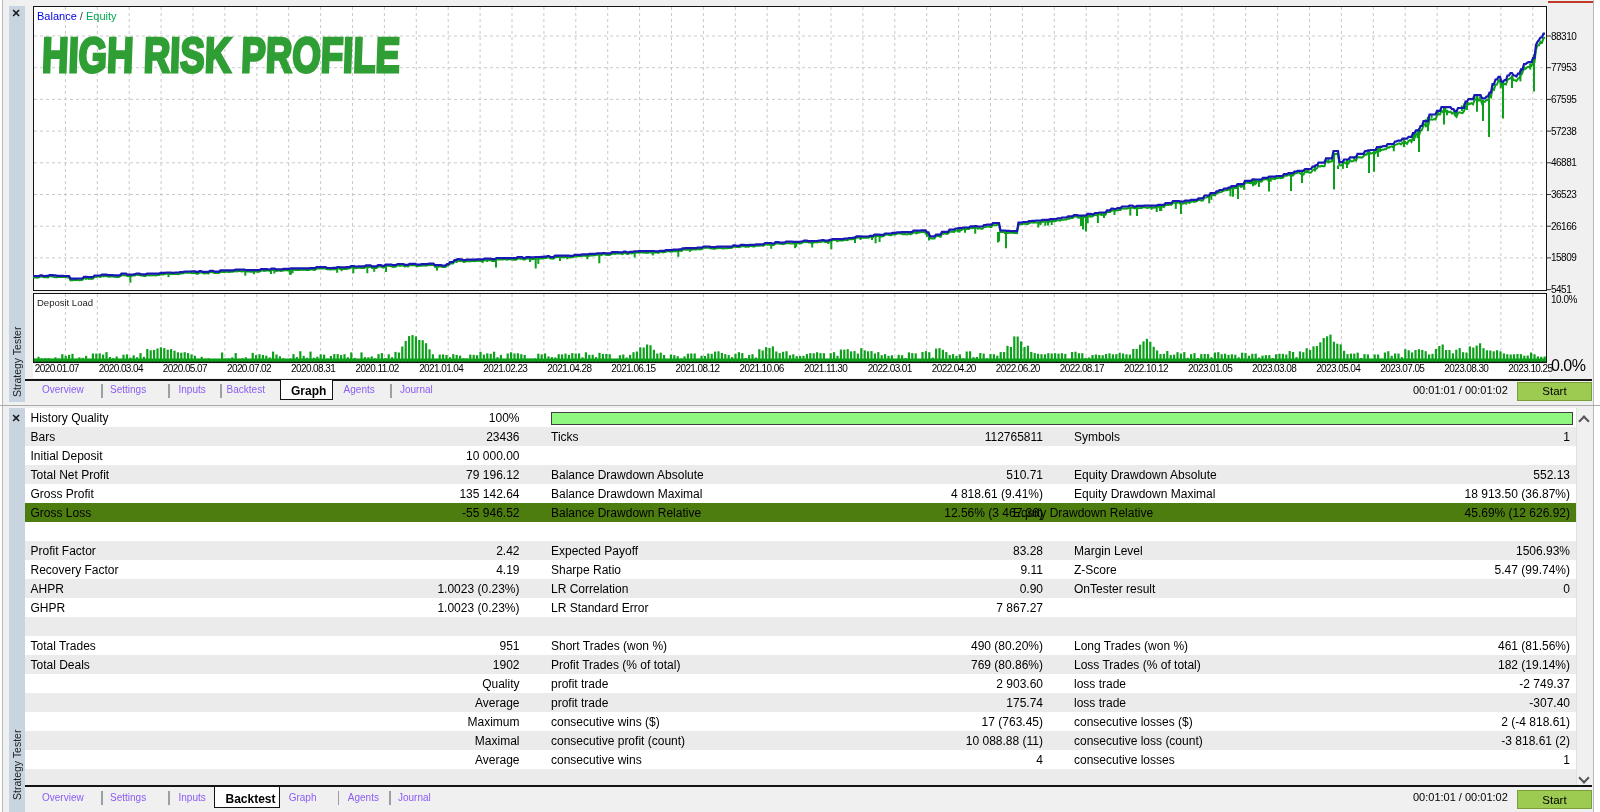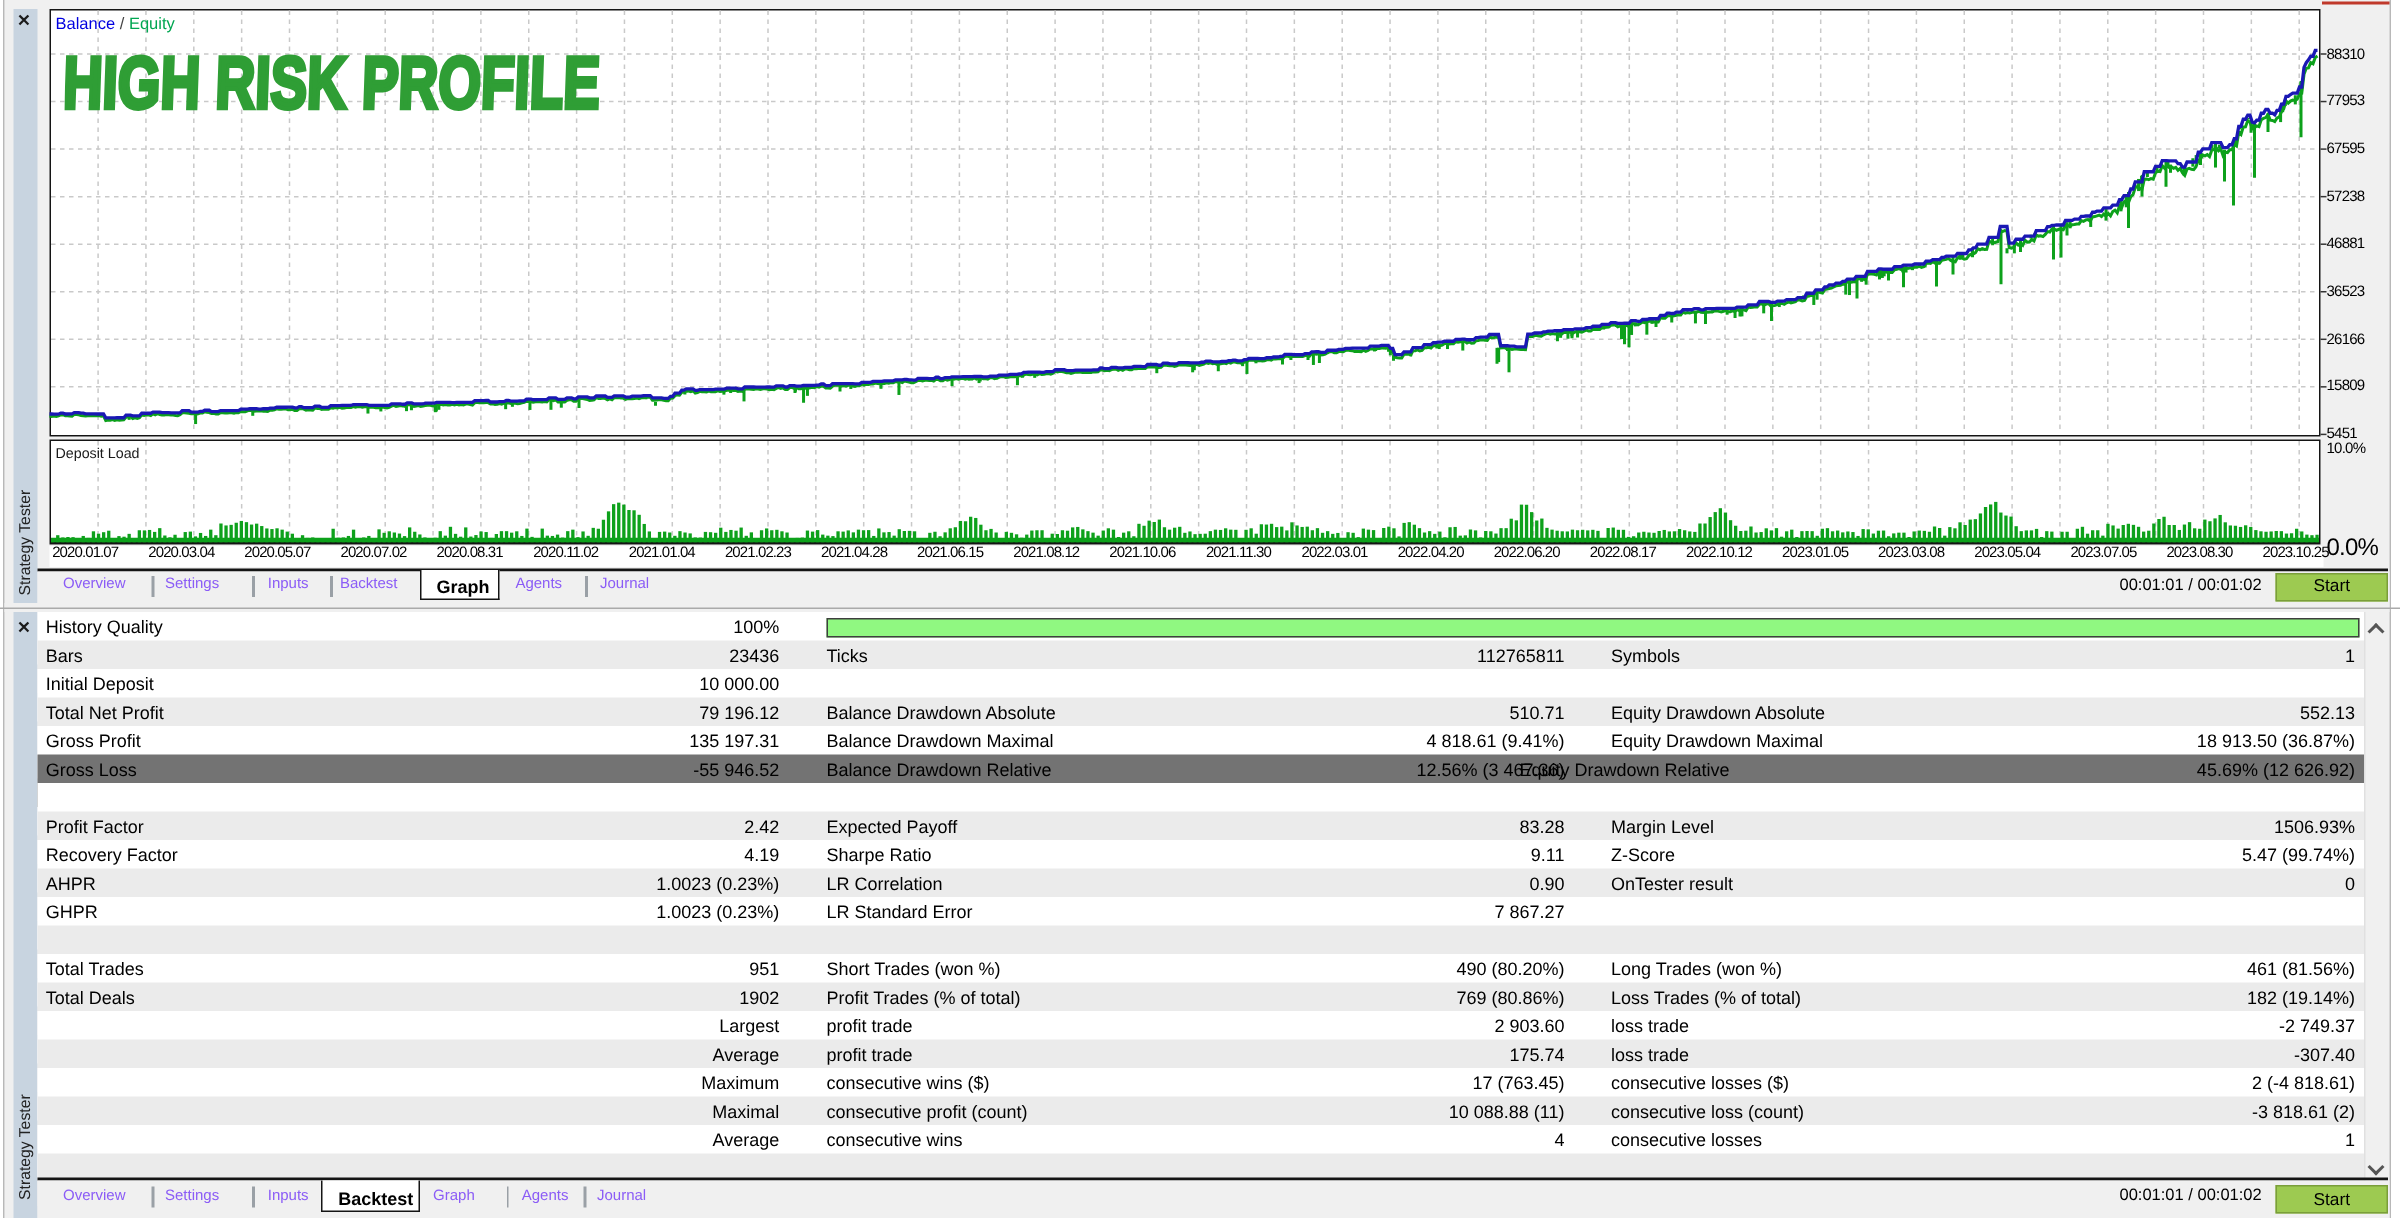--- a/index.html
+++ b/index.html
@@ -872,27 +872,27 @@
 <div class="trow" style="top:465px;background:#ebebeb">
     <div class="tl" style="left:5.5px">Total Net Profit</div>
     <div class="tr" style="left:270px;width:224.5px">79 196.12</div>
     <div class="tl" style="left:526px">Balance Drawdown Absolute</div>
     <div class="tr" style="left:775px;width:243px">510.71</div>
     <div class="tl" style="left:1049px">Equity Drawdown Absolute</div>
     <div class="tr" style="left:1275px;width:270px">552.13</div>
   </div>
 <div class="trow" style="top:484px;background:#ffffff">
     <div class="tl" style="left:5.5px">Gross Profit</div>
-    <div class="tr" style="left:270px;width:224.5px">135 197.31</div>
+    <div class="tr" style="left:270px;width:224.5px">135 142.64</div>
     <div class="tl" style="left:526px">Balance Drawdown Maximal</div>
     <div class="tr" style="left:775px;width:243px">4 818.61 (9.41%)</div>
     <div class="tl" style="left:1049px">Equity Drawdown Maximal</div>
     <div class="tr" style="left:1275px;width:270px">18 913.50 (36.87%)</div>
   </div>
-<div class="trow" style="top:503px;background:#737373">
+<div class="trow" style="top:503px;background:#4d7c0f">
     <div class="tl" style="left:5.5px">Gross Loss</div>
     <div class="tr" style="left:270px;width:224.5px">-55 946.52</div>
     <div class="tl" style="left:526px">Balance Drawdown Relative</div>
     <div class="tr" style="left:775px;width:243px">12.56% (3 467.36)</div>
     <div class="tl" style="left:988px">Equity Drawdown Relative</div>
     <div class="tr" style="left:1275px;width:270px">45.69% (12 626.92)</div>
   </div>
 <div class="trow" style="top:522px;background:#ffffff"></div>
 <div class="trow" style="top:541px;background:#ebebeb">
     <div class="tl" style="left:5.5px">Profit Factor</div>
@@ -935,21 +935,21 @@
   </div>
 <div class="trow" style="top:655px;background:#ebebeb">
     <div class="tl" style="left:5.5px">Total Deals</div>
     <div class="tr" style="left:270px;width:224.5px">1902</div>
     <div class="tl" style="left:526px">Profit Trades (% of total)</div>
     <div class="tr" style="left:775px;width:243px">769 (80.86%)</div>
     <div class="tl" style="left:1049px">Loss Trades (% of total)</div>
     <div class="tr" style="left:1275px;width:270px">182 (19.14%)</div>
   </div>
 <div class="trow" style="top:674px;background:#ffffff">
-    <div class="tr" style="left:270px;width:224.5px">Largest</div>
+    <div class="tr" style="left:270px;width:224.5px">Quality</div>
     <div class="tl" style="left:526px">profit trade</div>
     <div class="tr" style="left:775px;width:243px">2 903.60</div>
     <div class="tl" style="left:1049px">loss trade</div>
     <div class="tr" style="left:1275px;width:270px">-2 749.37</div>
   </div>
 <div class="trow" style="top:693px;background:#ebebeb">
     <div class="tr" style="left:270px;width:224.5px">Average</div>
     <div class="tl" style="left:526px">profit trade</div>
     <div class="tr" style="left:775px;width:243px">175.74</div>
     <div class="tl" style="left:1049px">loss trade</div>

